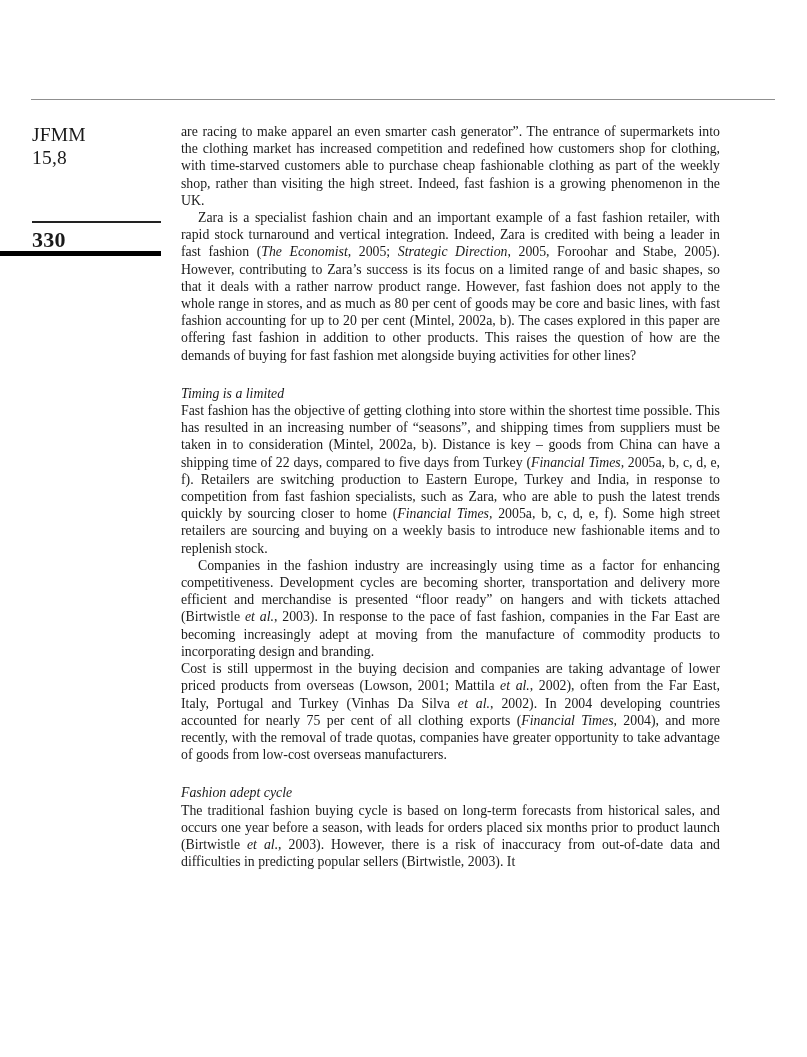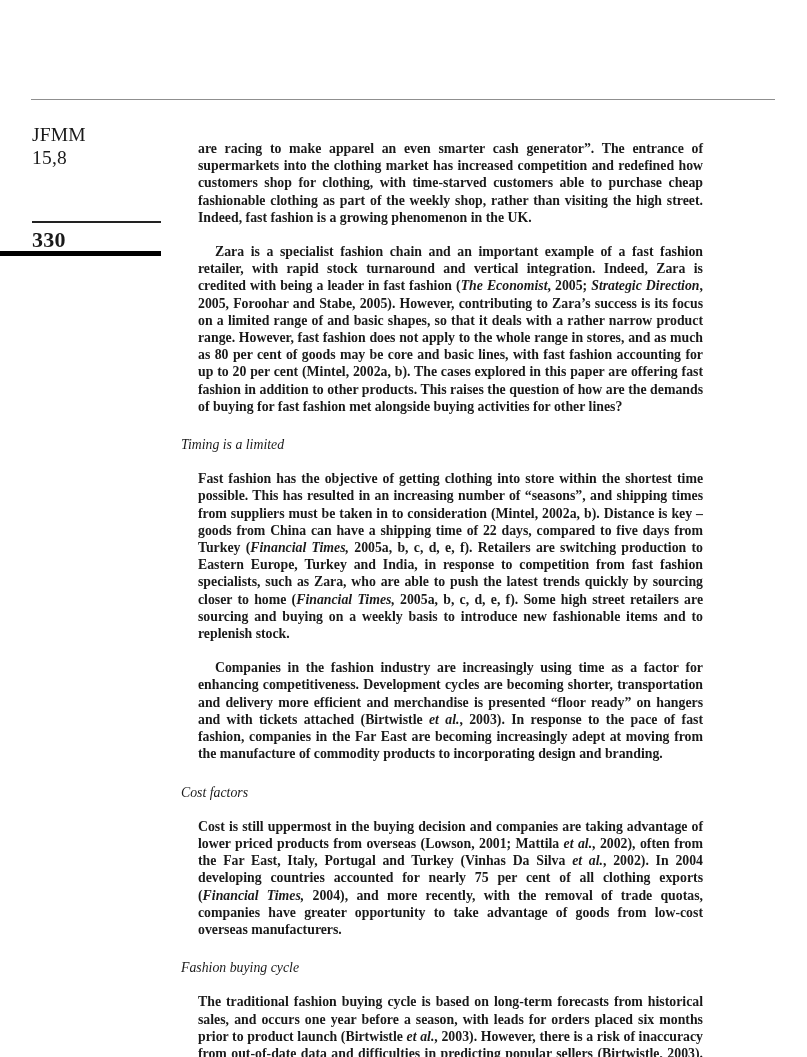--- a/index.html
+++ b/index.html
@@ -59,23 +59,22 @@
   .main-text {
     position: absolute;
     left: 181px;
     top: 123px;
     width: 539px;
     font-size: 13.8px;
     line-height: 17.2px;
     text-align: justify;
   }
   .main-text p {
-    margin: 17px;
+    margin: 0;
     padding: 0;
-    font-weight: bold;
   }
   .main-text p.indent {
     text-indent: 17px;
   }
   .section-heading {
     font-style: italic;
     margin-top: 21px;
   }
 </style>
 </head>
@@ -93,19 +92,18 @@
   <div class="pagenum-rule-top"></div>
   <div class="page-number">330</div>
   <div class="pagenum-rule-bottom"></div>
 
   <div class="main-text">
       <p>are racing to make apparel an even smarter cash generator”. The entrance of supermarkets into the clothing market has increased competition and redefined how customers shop for clothing, with time-starved customers able to purchase cheap fashionable clothing as part of the weekly shop, rather than visiting the high street. Indeed, fast fashion is a growing phenomenon in the UK.</p>
       <p class="indent">Zara is a specialist fashion chain and an important example of a fast fashion retailer, with rapid stock turnaround and vertical integration. Indeed, Zara is credited with being a leader in fast fashion (<i>The Economist</i>, 2005; <i>Strategic Direction</i>, 2005, Foroohar and Stabe, 2005). However, contributing to Zara’s success is its focus on a limited range of and basic shapes, so that it deals with a rather narrow product range. However, fast fashion does not apply to the whole range in stores, and as much as 80 per cent of goods may be core and basic lines, with fast fashion accounting for up to 20 per cent (Mintel, 2002a, b). The cases explored in this paper are offering fast fashion in addition to other products. This raises the question of how are the demands of buying for fast fashion met alongside buying activities for other lines?</p>
       <div class="section-heading">Timing is a limited</div>
       <p>Fast fashion has the objective of getting clothing into store within the shortest time possible. This has resulted in an increasing number of “seasons”, and shipping times from suppliers must be taken in to consideration (Mintel, 2002a, b). Distance is key – goods from China can have a shipping time of 22 days, compared to five days from Turkey (<i>Financial Times,</i> 2005a, b, c, d, e, f). Retailers are switching production to Eastern Europe, Turkey and India, in response to competition from fast fashion specialists, such as Zara, who are able to push the latest trends quickly by sourcing closer to home (<i>Financial Times,</i> 2005a, b, c, d, e, f). Some high street retailers are sourcing and buying on a weekly basis to introduce new fashionable items and to replenish stock.</p>
       <p class="indent">Companies in the fashion industry are increasingly using time as a factor for enhancing competitiveness. Development cycles are becoming shorter, transportation and delivery more efficient and merchandise is presented “floor ready” on hangers and with tickets attached (Birtwistle <i>et al.</i>, 2003). In response to the pace of fast fashion, companies in the Far East are becoming increasingly adept at moving from the manufacture of commodity products to incorporating design and branding.</p>
-      <div class="section-heading">Cost factors</div>
       <p>Cost is still uppermost in the buying decision and companies are taking advantage of lower priced products from overseas (Lowson, 2001; Mattila <i>et al.</i>, 2002), often from the Far East, Italy, Portugal and Turkey (Vinhas Da Silva <i>et al.</i>, 2002). In 2004 developing countries accounted for nearly 75 per cent of all clothing exports (<i>Financial Times,</i> 2004), and more recently, with the removal of trade quotas, companies have greater opportunity to take advantage of goods from low-cost overseas manufacturers.</p>
-      <div class="section-heading">Fashion buying cycle</div>
+      <div class="section-heading">Fashion adept cycle</div>
       <p>The traditional fashion buying cycle is based on long-term forecasts from historical sales, and occurs one year before a season, with leads for orders placed six months prior to product launch (Birtwistle <i>et al.</i>, 2003). However, there is a risk of inaccuracy from out-of-date data and difficulties in predicting popular sellers (Birtwistle, 2003). It</p>
     </div>
 
 </div>
 
 </body></html>

